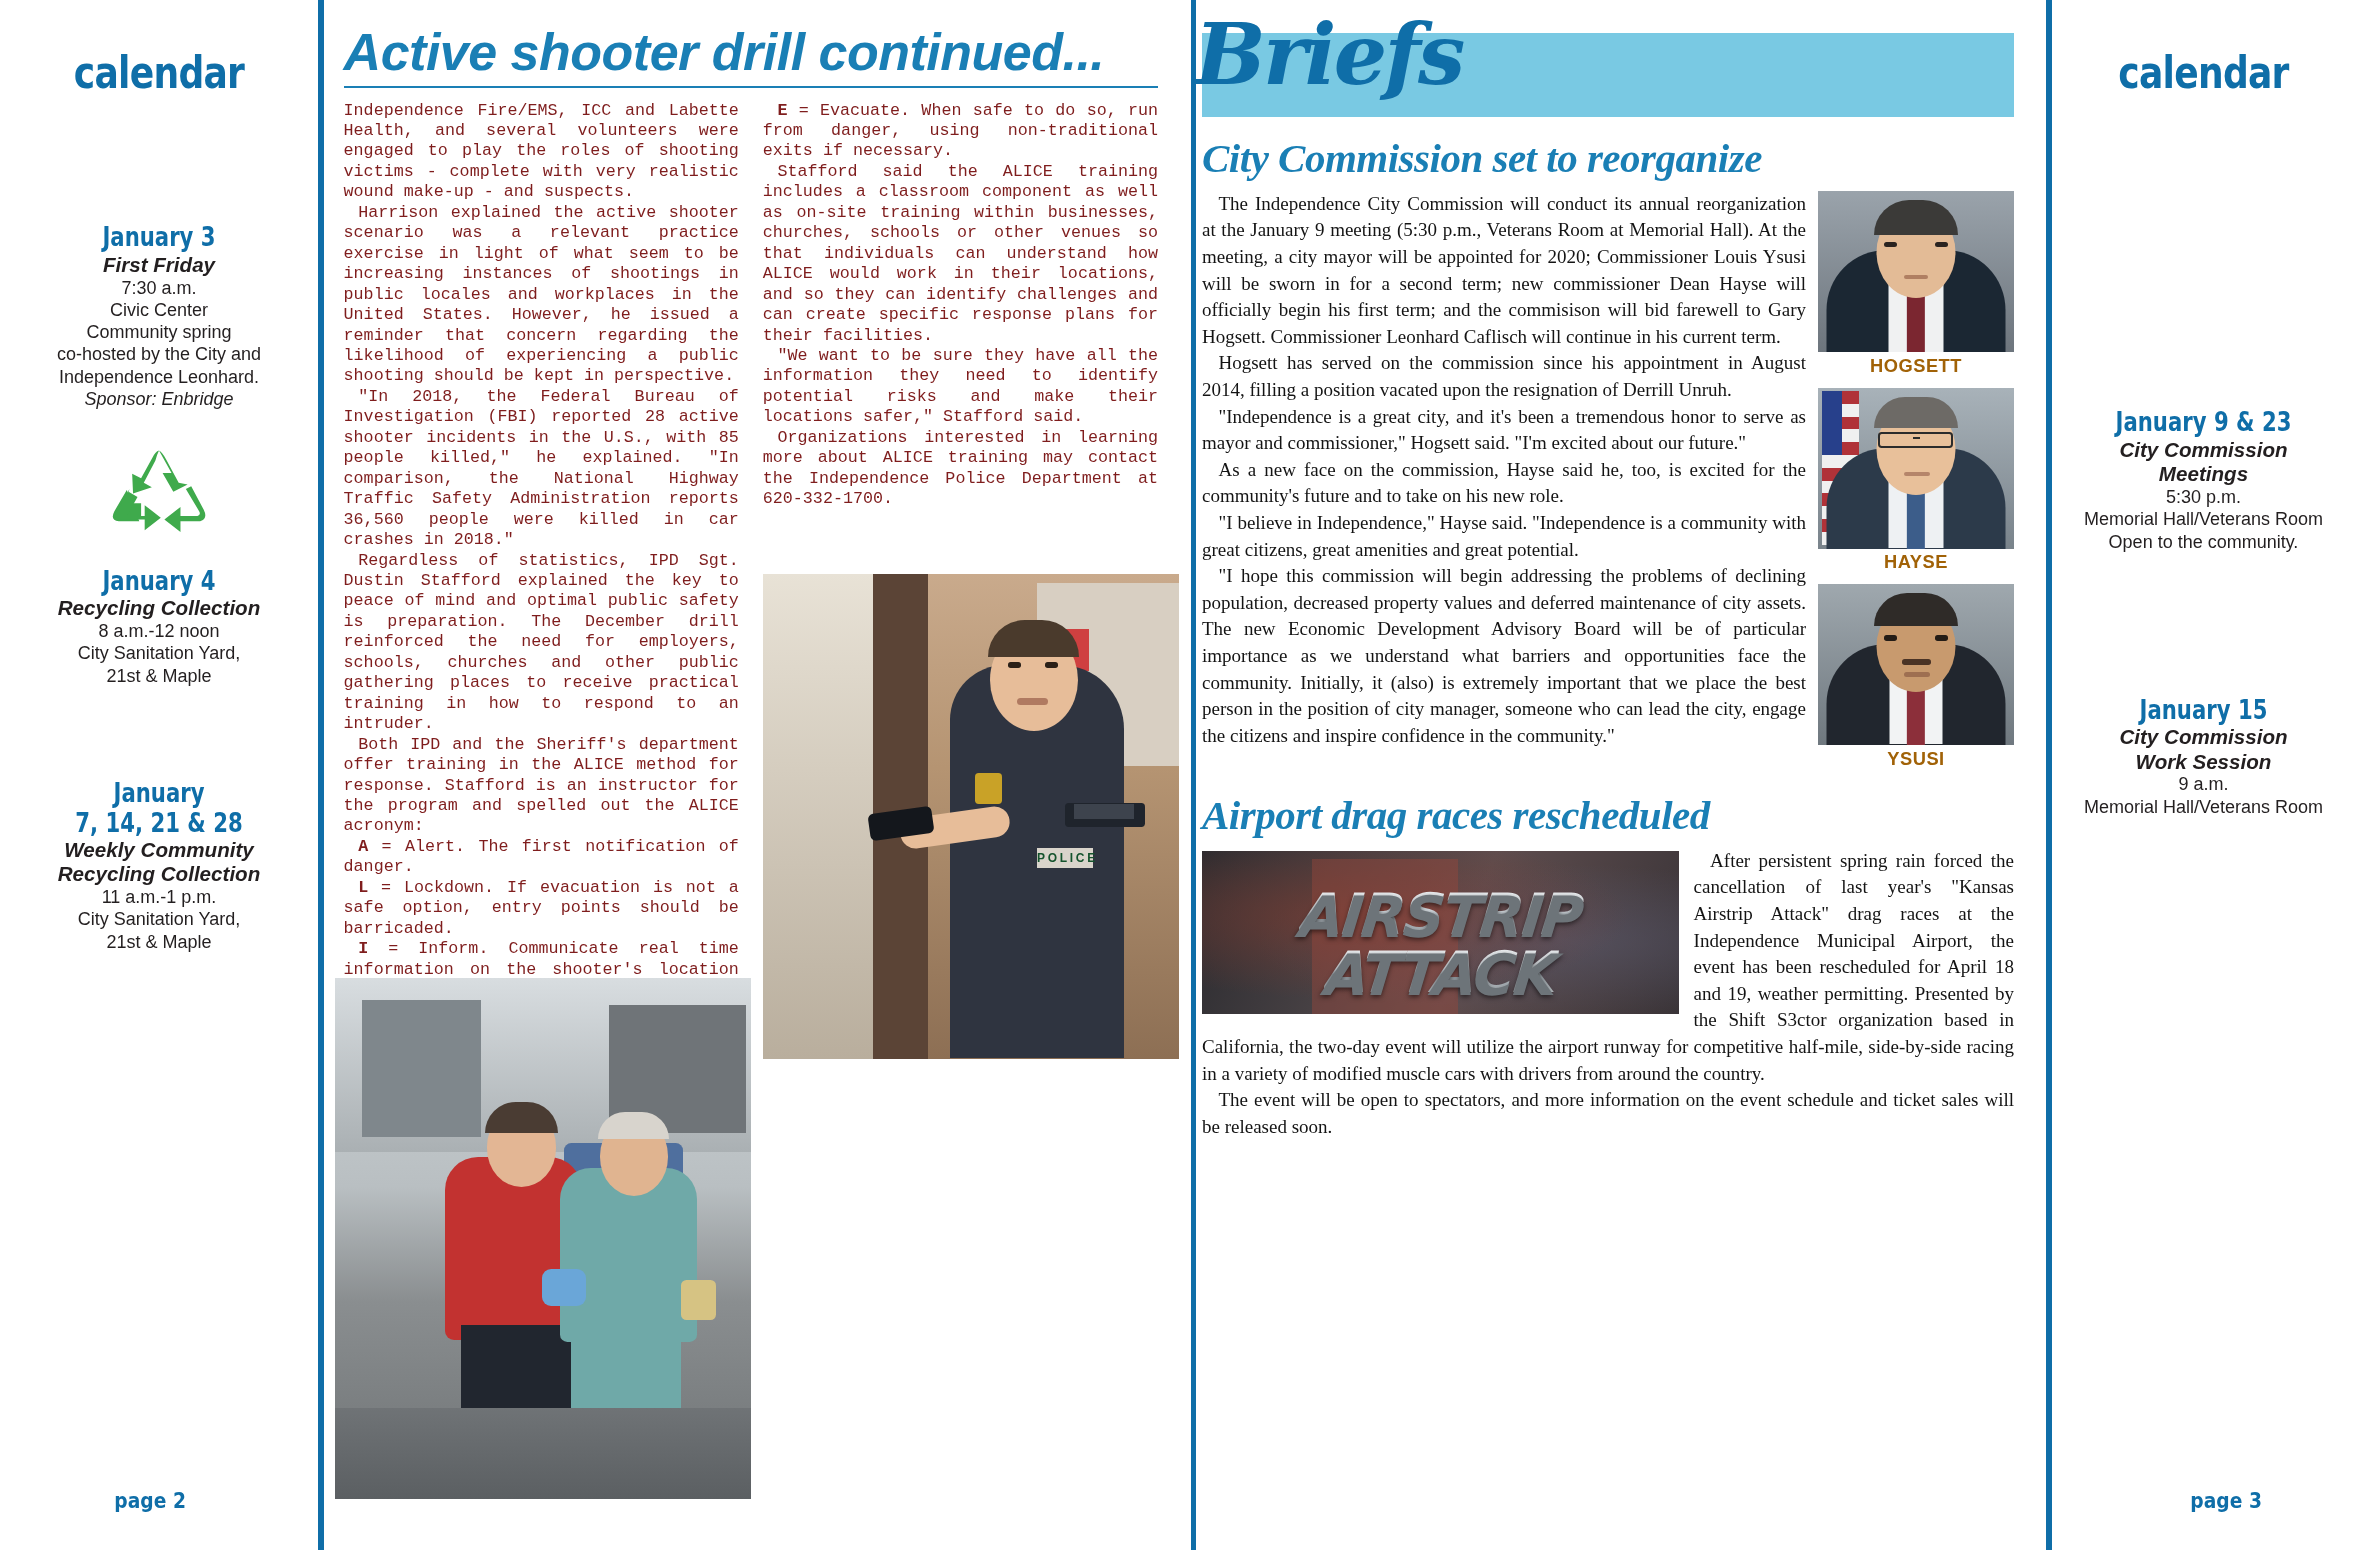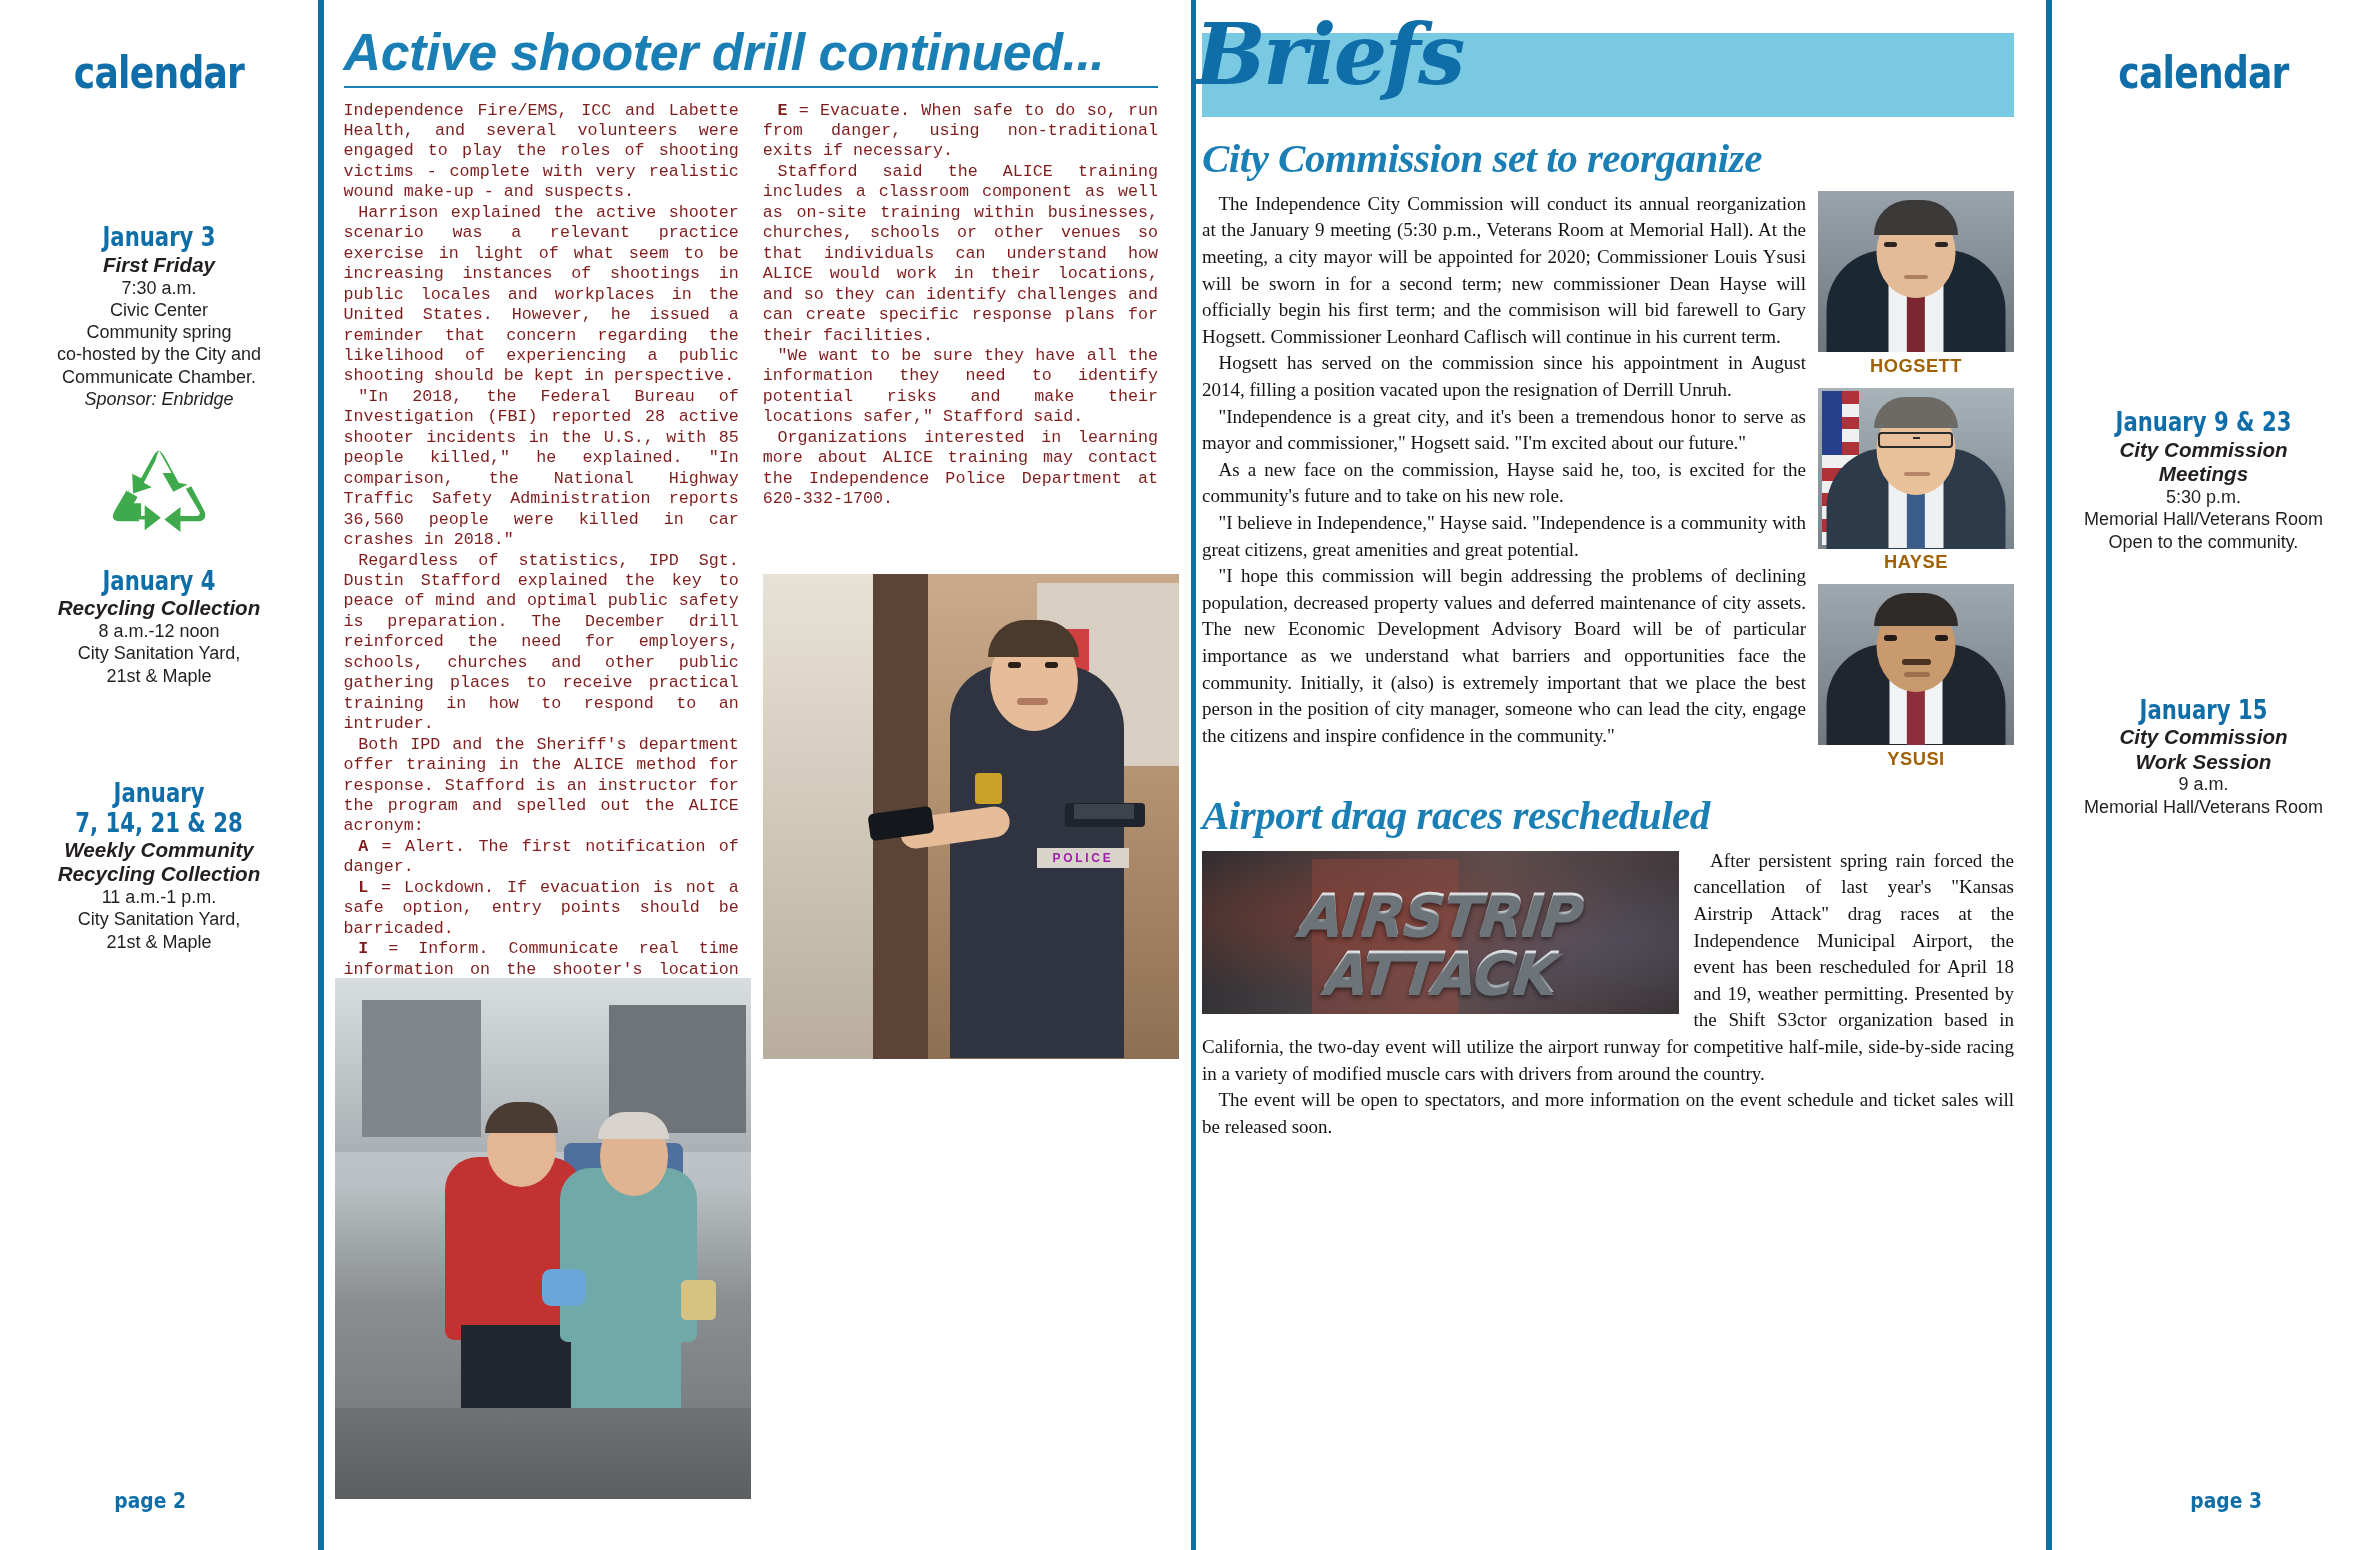--- a/index.html
+++ b/index.html
@@ -234,21 +234,21 @@
 
     <div style="height:108px"></div>
 
     <div class="cal-event">
       <div class="cal-date">January 3</div>
       <div class="cal-name">First Friday</div>
       <div class="cal-line">7:30 a.m.</div>
       <div class="cal-line">Civic Center</div>
       <div class="cal-line">Community spring</div>
       <div class="cal-line">co-hosted by the City and</div>
-      <div class="cal-line">Communicate Chamber.</div>
+      <div class="cal-line">Independence Leonhard.</div>
       <div class="cal-line sponsor">Sponsor: Enbridge</div>
     </div>
 
     <svg class="recycle-icon" width="108" height="102" viewBox="0 0 120 114" aria-hidden="true">
       <g fill="#3faa4c">
         <path d="M60 4 L74 29 L64 29 L76 50 L92 42 L82 40 L68 14 Q63 5 60 4 Z"></path>
         <path d="M60 4 Q56 5 52 13 L40 35 L30 30 L31 52 L52 45 L43 40 L56 15 Q58 8 60 4 Z"></path>
         <path d="M96 44 L110 70 Q115 80 106 83 L84 83 L84 95 L66 81 L84 67 L84 77 L103 77 Q107 76 105 72 L90 47 Z"></path>
         <path d="M24 48 L10 72 Q5 82 15 83 L38 83 L38 95 L38 83 L38 83 Z"></path>
         <path d="M27 47 L12 73 Q8 80 16 80 L40 80 L40 90 L40 80 L40 63 L22 63 Z"></path>
@@ -316,21 +316,21 @@
       <div style="position:absolute;left:187px;top:91px;width:174px;height:393px;background:#2f3440;border-radius:55px 64px 0 0;"></div>
       <div style="position:absolute;left:227px;top:55px;width:88px;height:102px;background:#e7bd99;border-radius:44px/51px;"></div>
       <div style="position:absolute;left:225px;top:46px;width:91px;height:37px;background:#4a3a2c;border-radius:46px 46px 0 0;"></div>
       <div style="position:absolute;left:245px;top:88px;width:12.8px;height:6.4px;background:#2b2018;border-radius:2.7px;"></div>
       <div style="position:absolute;left:282px;top:88px;width:12.8px;height:6.4px;background:#2b2018;border-radius:2.7px;"></div>
       <div style="position:absolute;left:254px;top:124px;width:31px;height:7.3px;background:#b07a61;border-radius:3.7px;"></div>
       <div style="position:absolute;left:302px;top:229px;width:80px;height:24px;background:#1f242c;border-radius:3.7px;"></div>
       <div style="position:absolute;left:311px;top:230px;width:60px;height:14.6px;background:#3d434d;"></div>
       <div style="position:absolute;left:137px;top:238px;width:110px;height:31px;background:#e7bd99;border-radius:15.5px;transform:rotate(-8deg);"></div>
       <div style="position:absolute;left:106px;top:236px;width:64px;height:27.4px;background:#14171c;border-radius:5.5px;transform:rotate(-8deg);"></div>
-      <div style="position:absolute;left:274px;top:274px;width:92px;height:20px;background:#d9d4cb;font:700 12px 'Liberation Sans',sans-serif;color:#a21caf;text-align:center;line-height:20px;letter-spacing:2.7px;">POLICE</div>
+      <div style="position:absolute;left:274px;top:274px;width:56px;height:20px;background:#d9d4cb;font:700 12px 'Liberation Sans',sans-serif;color:#14532d;text-align:center;line-height:20px;letter-spacing:2.7px;">POLICE</div>
       <div style="position:absolute;left:212px;top:199px;width:27.4px;height:31px;background:#c9a227;border-radius:3.7px;"></div>
     </div>
 
     <div class="photo" style="left:16.5px; top:978px; width:416px; height:521px; overflow:hidden; background:#8d8f8e;">
       <div style="position:absolute;inset:0;background:linear-gradient(180deg,#cfd5d8 0%,#b9bfc2 40%,#8a8e90 62%,#6e7274 100%);"></div>
       <div style="position:absolute;left:0;top:0;width:100%;height:174px;background:linear-gradient(180deg,#d8dde0,#aab0b3);"></div>
       <div style="position:absolute;left:27.4px;top:22px;width:119px;height:137px;background:#7f878c;"></div>
       <div style="position:absolute;left:274px;top:27.4px;width:137px;height:128px;background:#6f7478;"></div>
       <div style="position:absolute;left:229px;top:165px;width:119px;height:55px;background:#4f6f9e;border-radius:7.3px;"></div>
 

